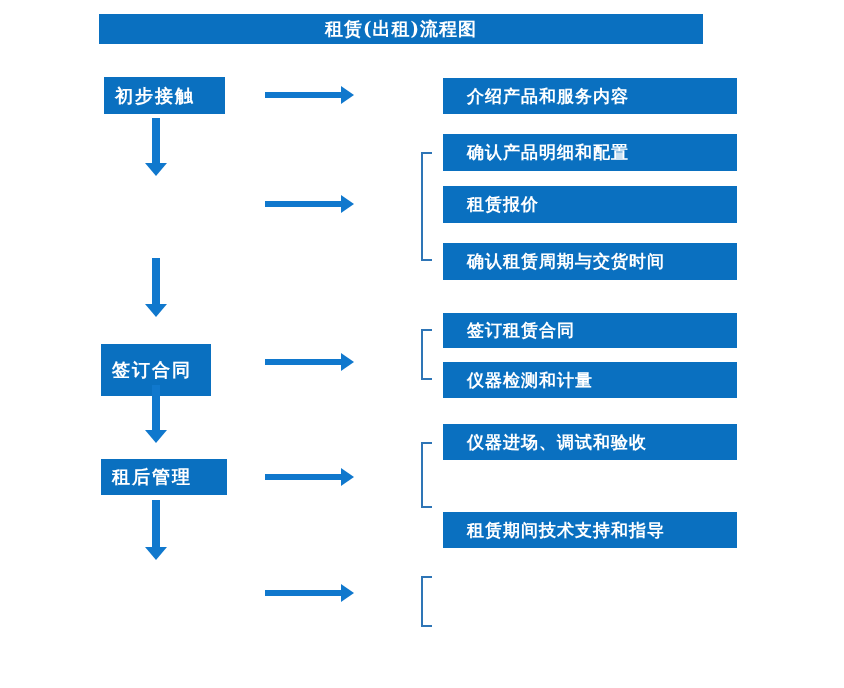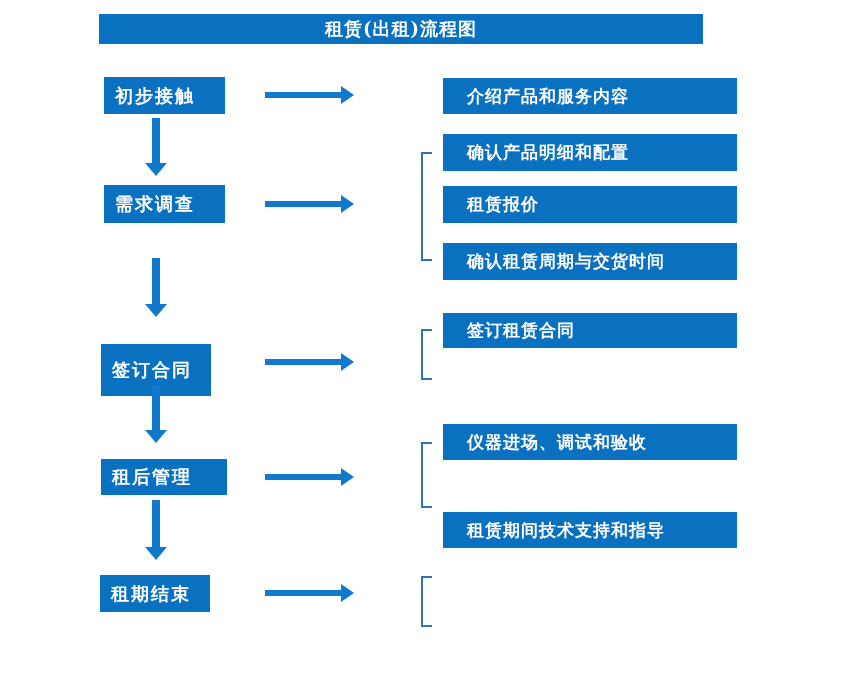--- a/index.html
+++ b/index.html
@@ -108,24 +108,22 @@
 </head>
 <body>
 
 <div class="canvas">
 
   <div class="title-bar">
     <span>租赁(出租)流程图</span>
   </div>
 
   <div class="lbox" style="left:104px; top:77px;  width:121px; height:37px;">初步接触</div>
-  <div class="lbox" style="left:104px; top:185px; width:121px; height:38px;">需求调查</div>
   <div class="lbox" style="left:101px; top:344px; width:110px; height:52px;">签订合同</div>
   <div class="lbox" style="left:101px; top:459px; width:126px; height:36px;">租后管理</div>
-  <div class="lbox" style="left:100px; top:575px; width:110px; height:37px;">租期结束</div>
 
   <div class="varrow" style="top:118px; height:45px;"></div>
   <div class="varrow" style="top:258px; height:46px;"></div>
   <div class="varrow" style="top:385px; height:45px;"></div>
   <div class="varrow" style="top:500px; height:47px;"></div>
 
   <div class="harrow" style="top:92px;"></div>
   <div class="harrow" style="top:201px;"></div>
   <div class="harrow" style="top:359px;"></div>
   <div class="harrow" style="top:474px;"></div>
@@ -136,18 +134,19 @@
   <div class="bracket" style="top:442px; height:66px;"></div>
   <div class="bracket" style="top:576px; height:51px;"></div>
 
   <div class="rbox" style="top:78px;  height:36px;">介绍产品和服务内容</div>
 
   <div class="rbox" style="top:134px; height:37px;">确认产品明细和配置</div>
   <div class="rbox" style="top:186px; height:37px;">租赁报价</div>
   <div class="rbox" style="top:243px; height:37px;">确认租赁周期与交货时间</div>
 
   <div class="rbox" style="top:313px; height:35px;">签订租赁合同</div>
+  <div class="rbox" style="top:362px; height:36px;">仪器检测和计量</div>
 
   <div class="rbox" style="top:424px; height:36px;">仪器进场、调试和验收</div>
   <div class="rbox" style="top:492px; height:36px;margin-top:20px;">租赁期间技术支持和指导</div>
 
 
 </div>
 
 </body></html>

